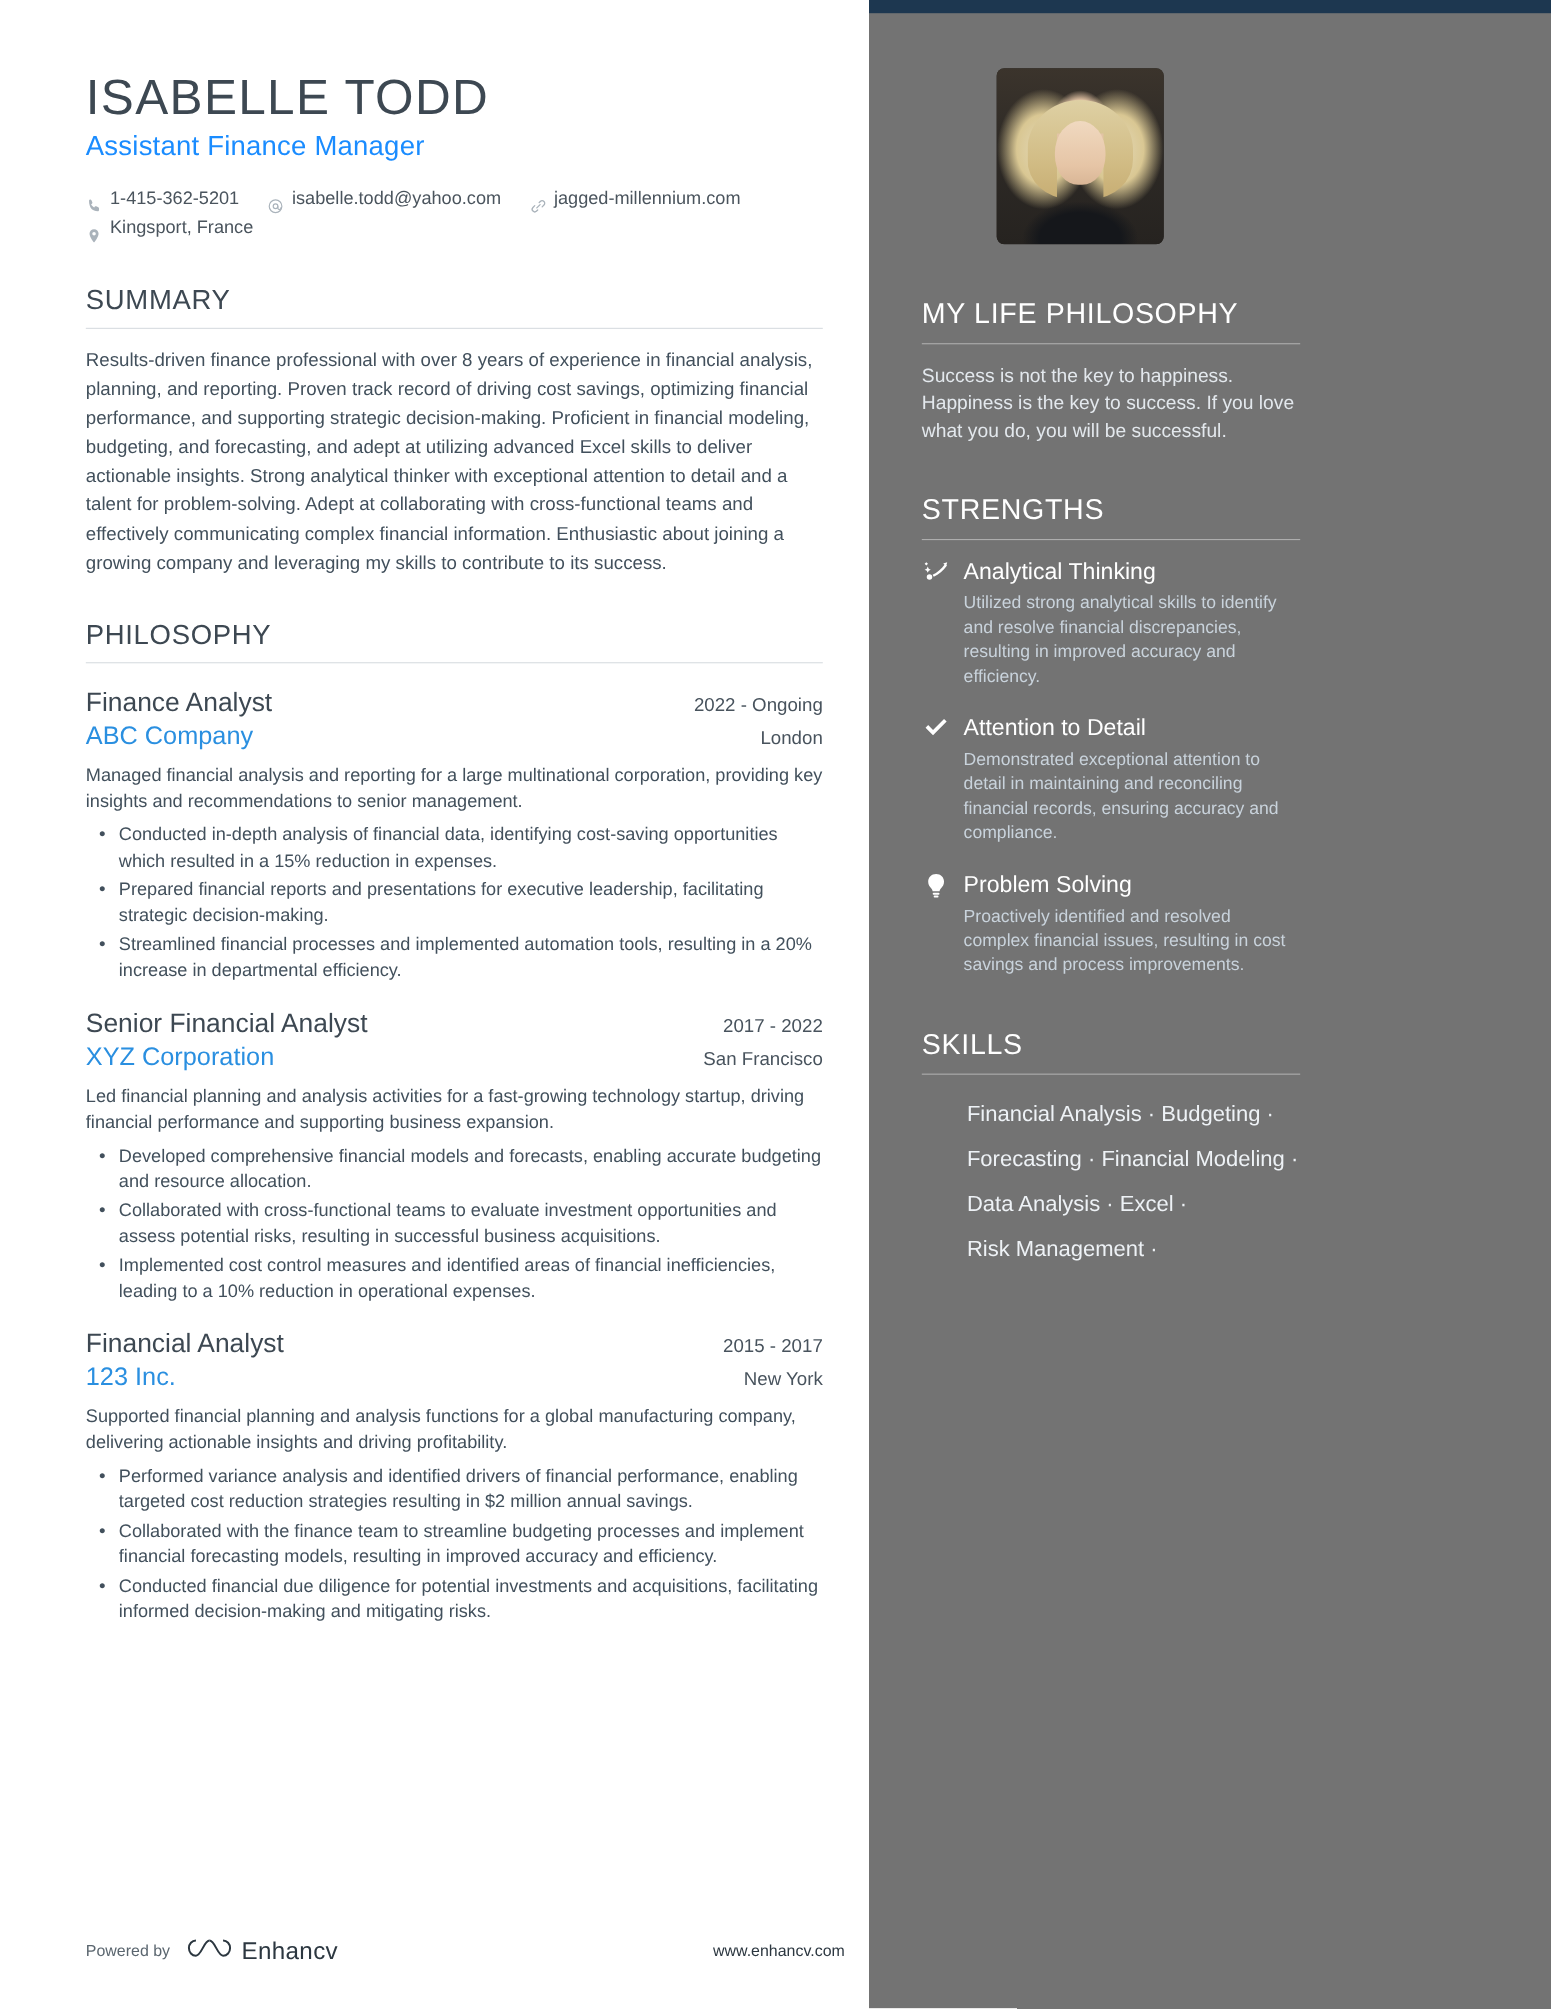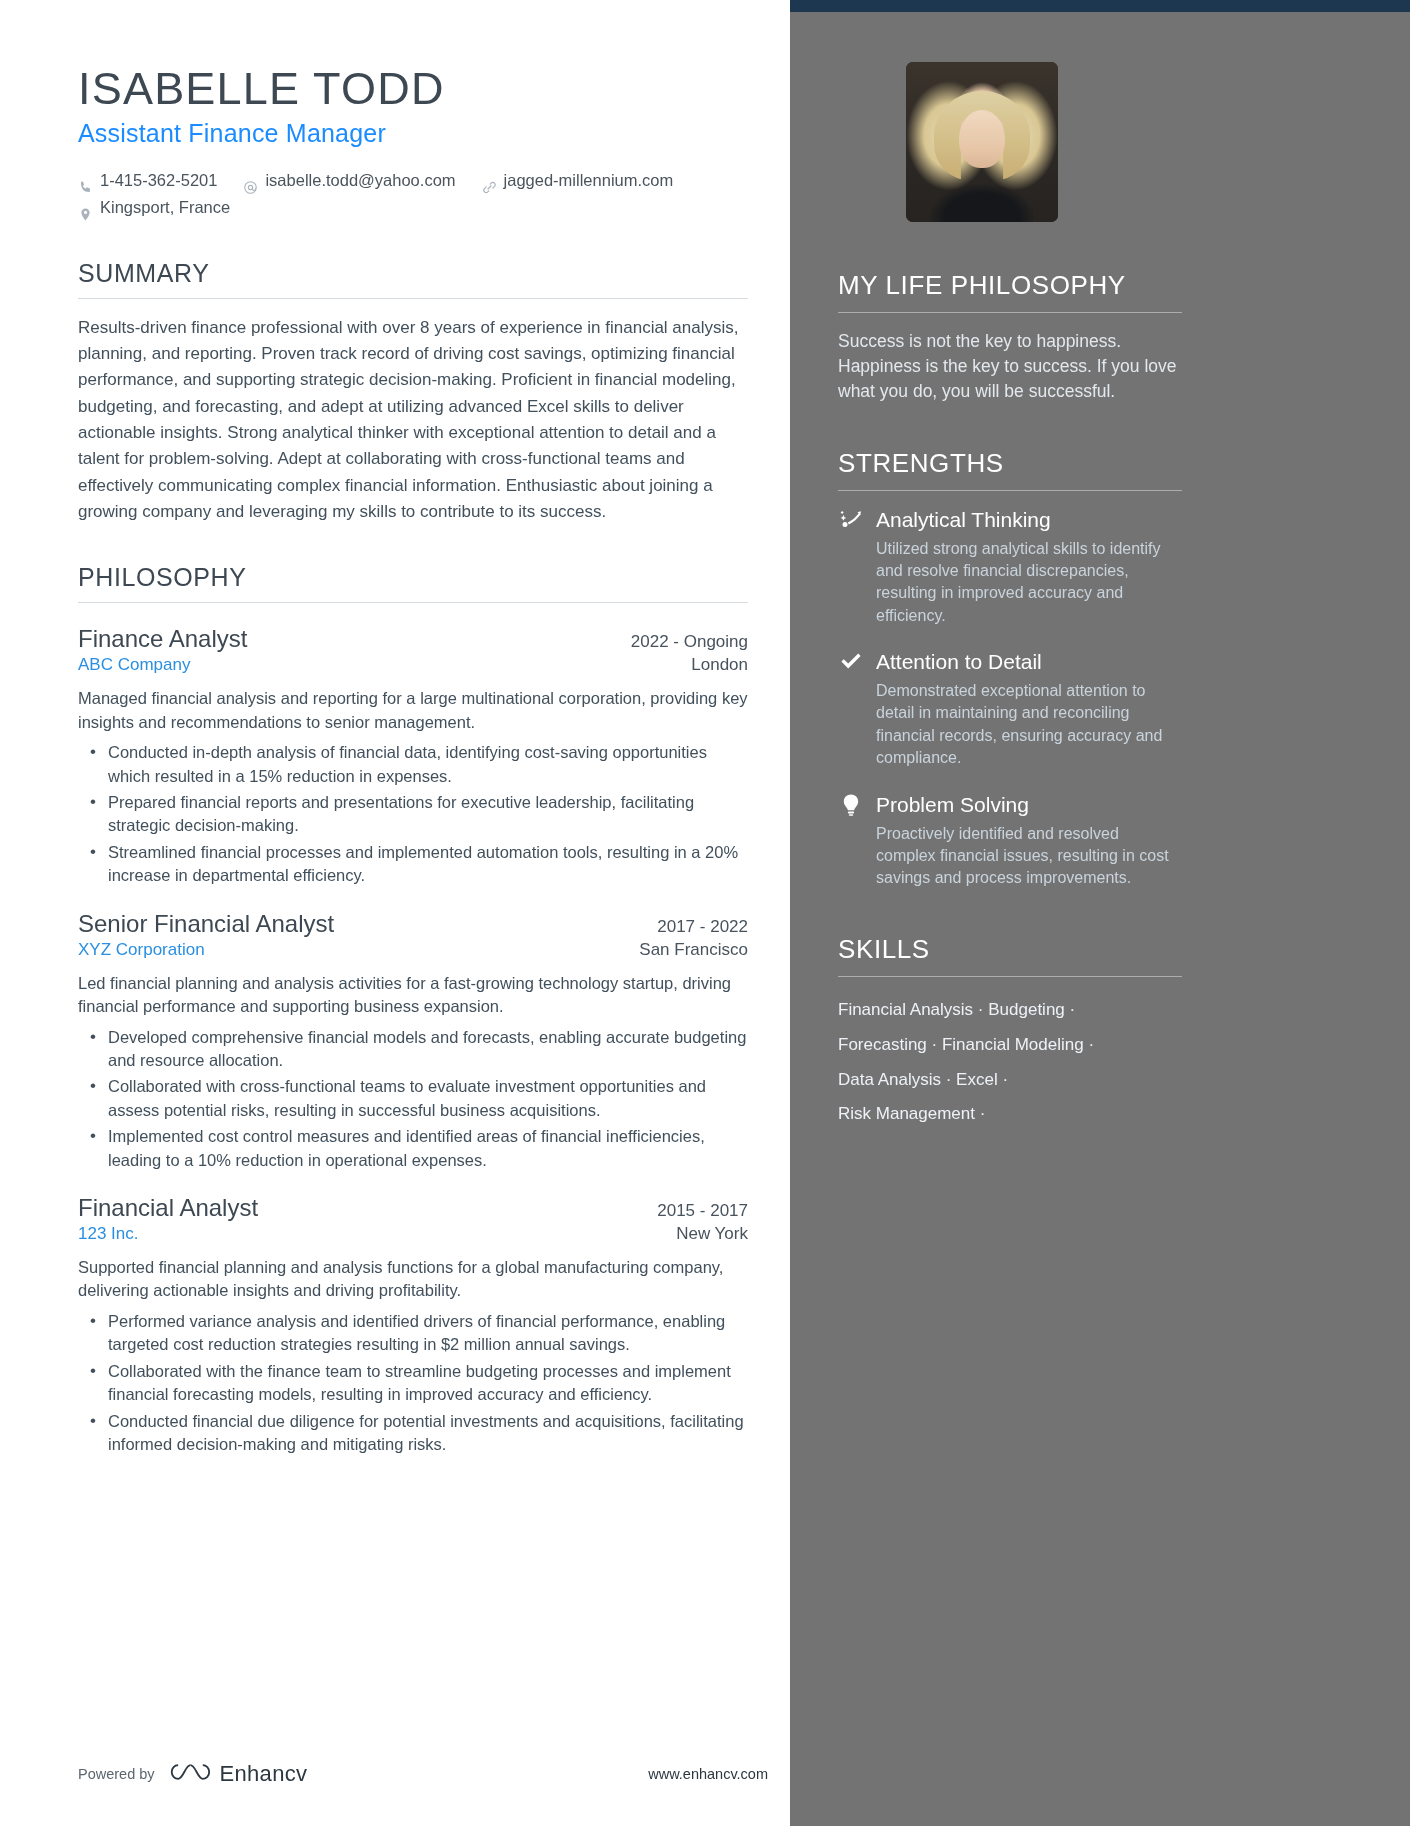--- a/index.html
+++ b/index.html
@@ -128,23 +128,24 @@
   .strength-desc {
     color: #c9d3dc;
     font-size: 16px;
     line-height: 1.4;
     margin-top: 5px;
     padding-left: 38px;
   }
 
   .skill-line {
     color: #eef2f6;
-    font-size: 17px;
+    font-size: 20px;
     line-height: 2.05;
     white-space: nowrap;
+    margin-left: 41px;
   }
 
   
   .main {
     position: absolute;
     top: 0; left: 0;
     width: 790px;
     height: 1826px;
     padding: 62px 42px 0 78px;
   }
@@ -217,21 +218,21 @@
   .job-title {
     font-size: 24px;
     font-weight: 400;
     color: #3d4852;
   }
   .job-dates {
     font-size: 17px;
     color: #48535d;
   }
   .job-company {
-    font-size: 17px;
+    font-size: 23px;
     color: #2a8fe0;
     margin-top: 2px;
   }
   .job-location {
     font-size: 17px;
     color: #48535d;
   }
   .job-desc {
     font-size: 16.5px;
     line-height: 1.42;

